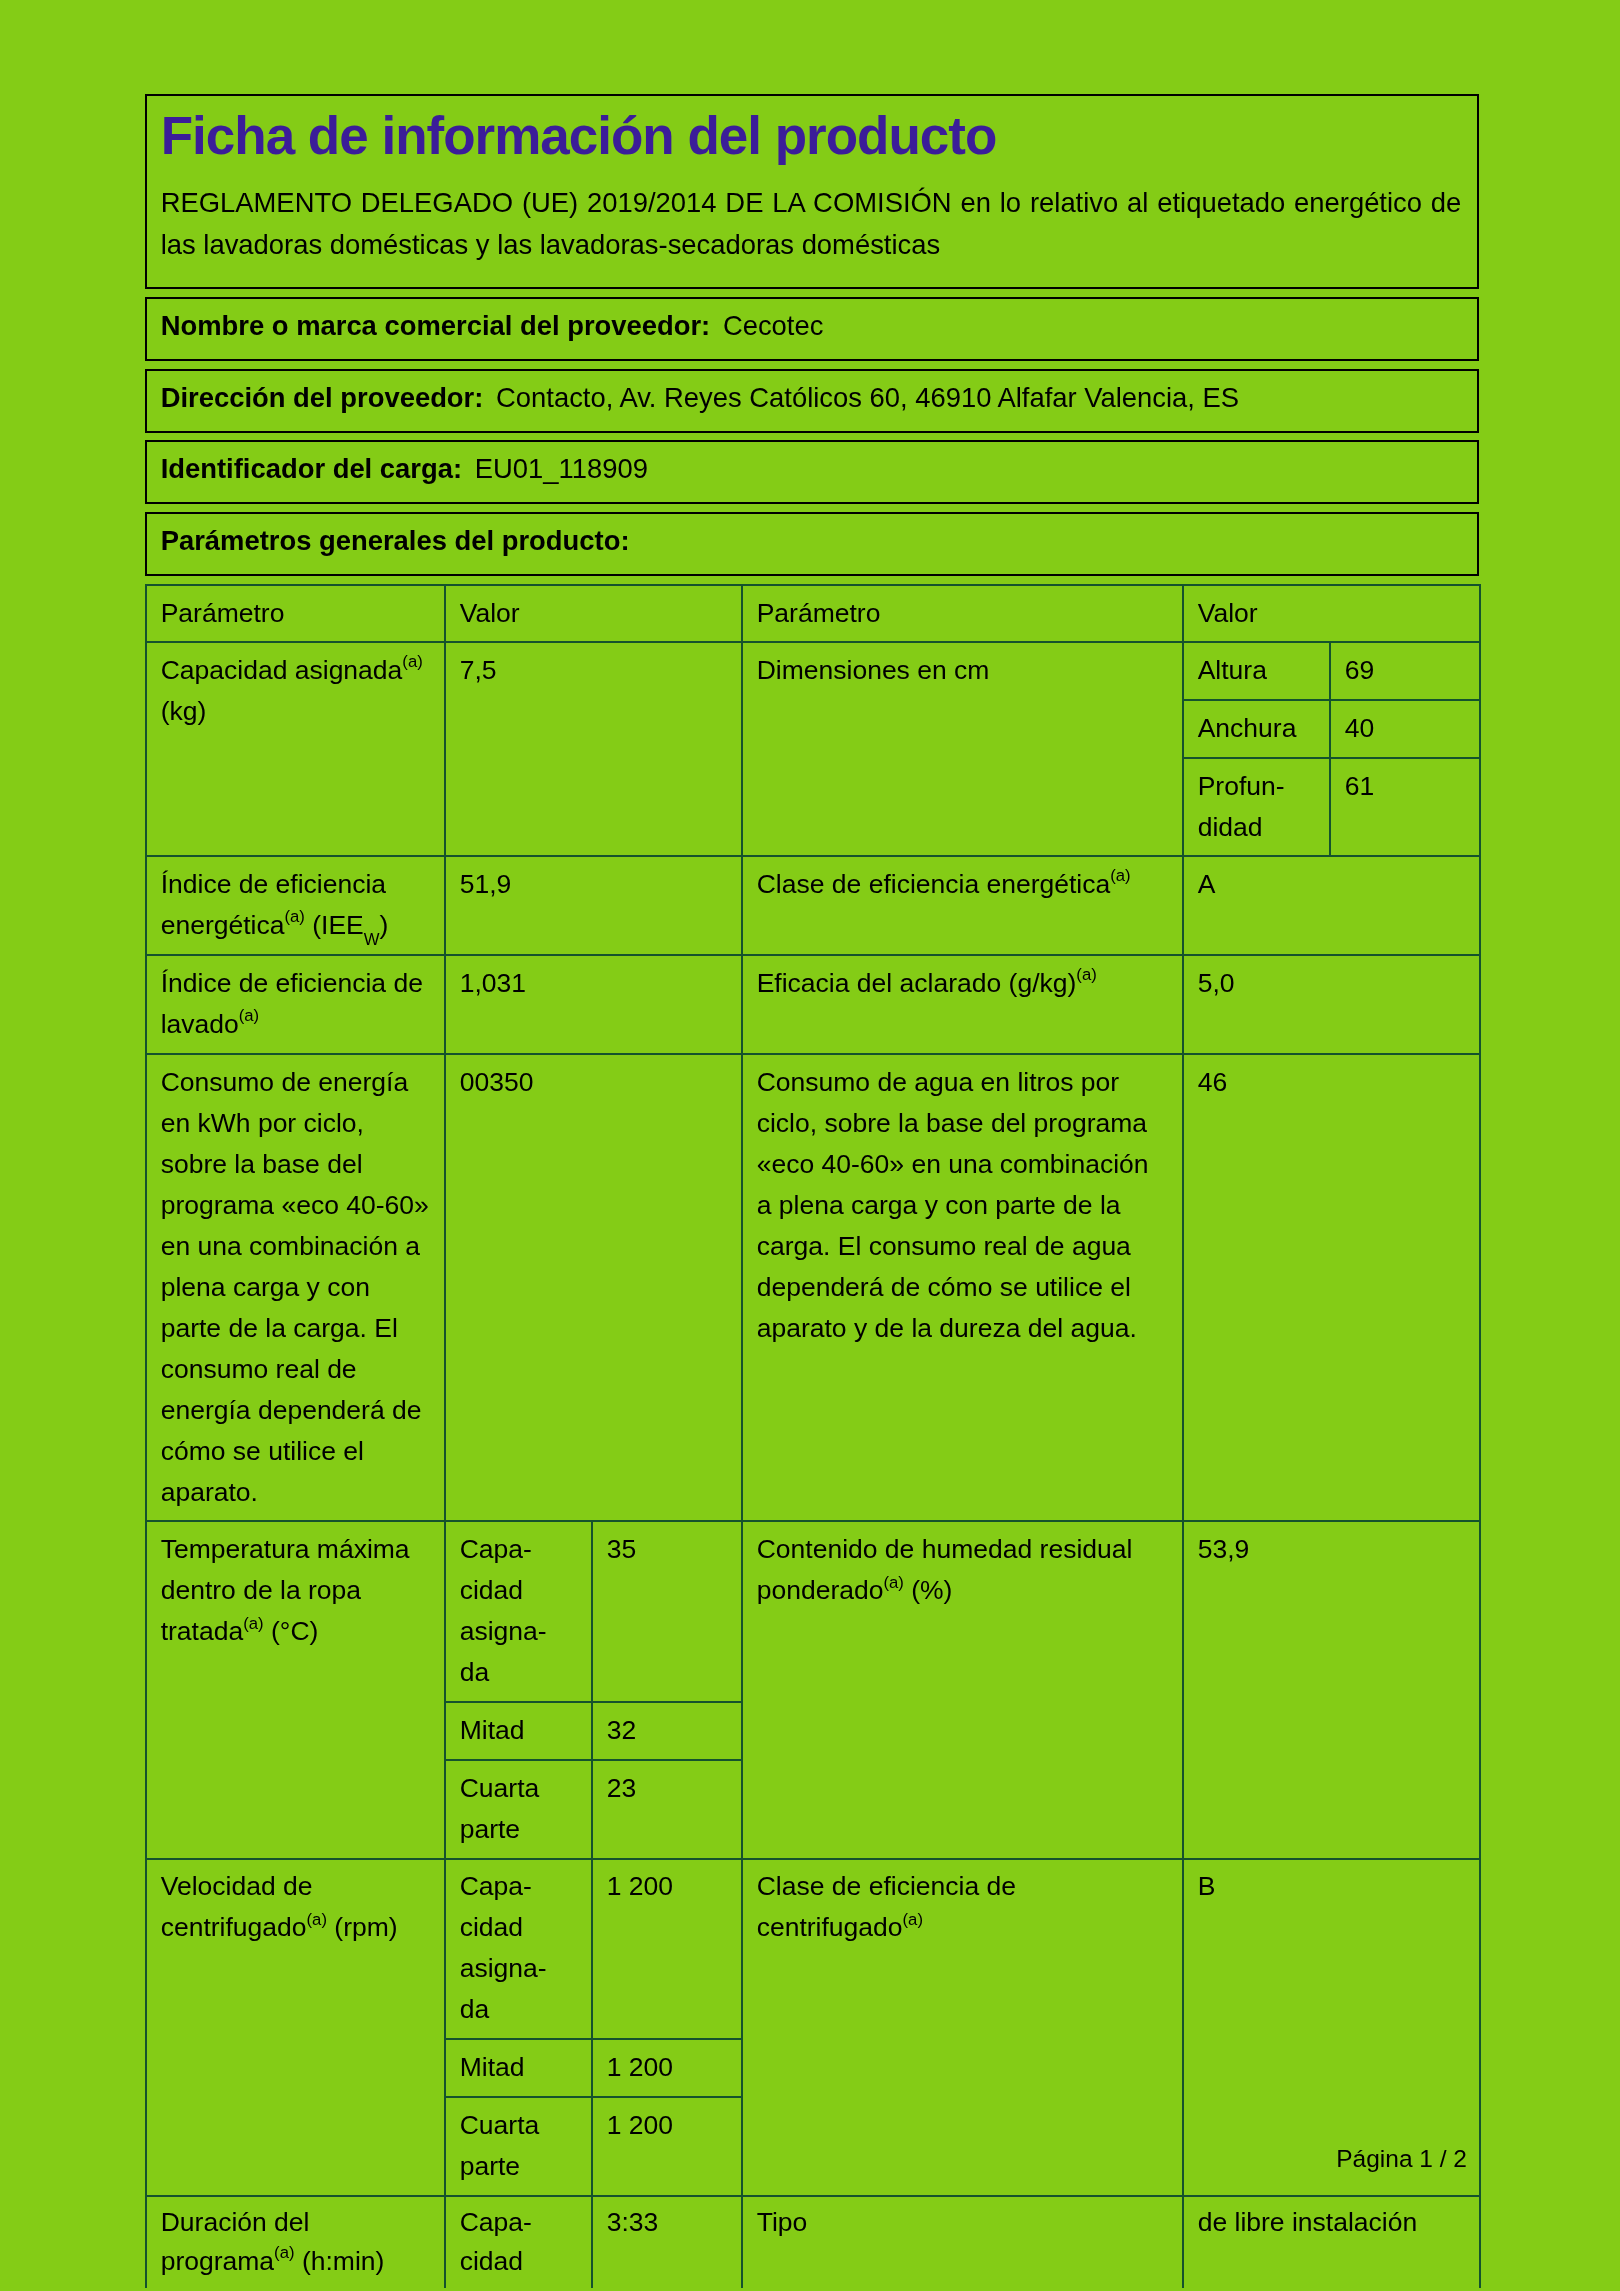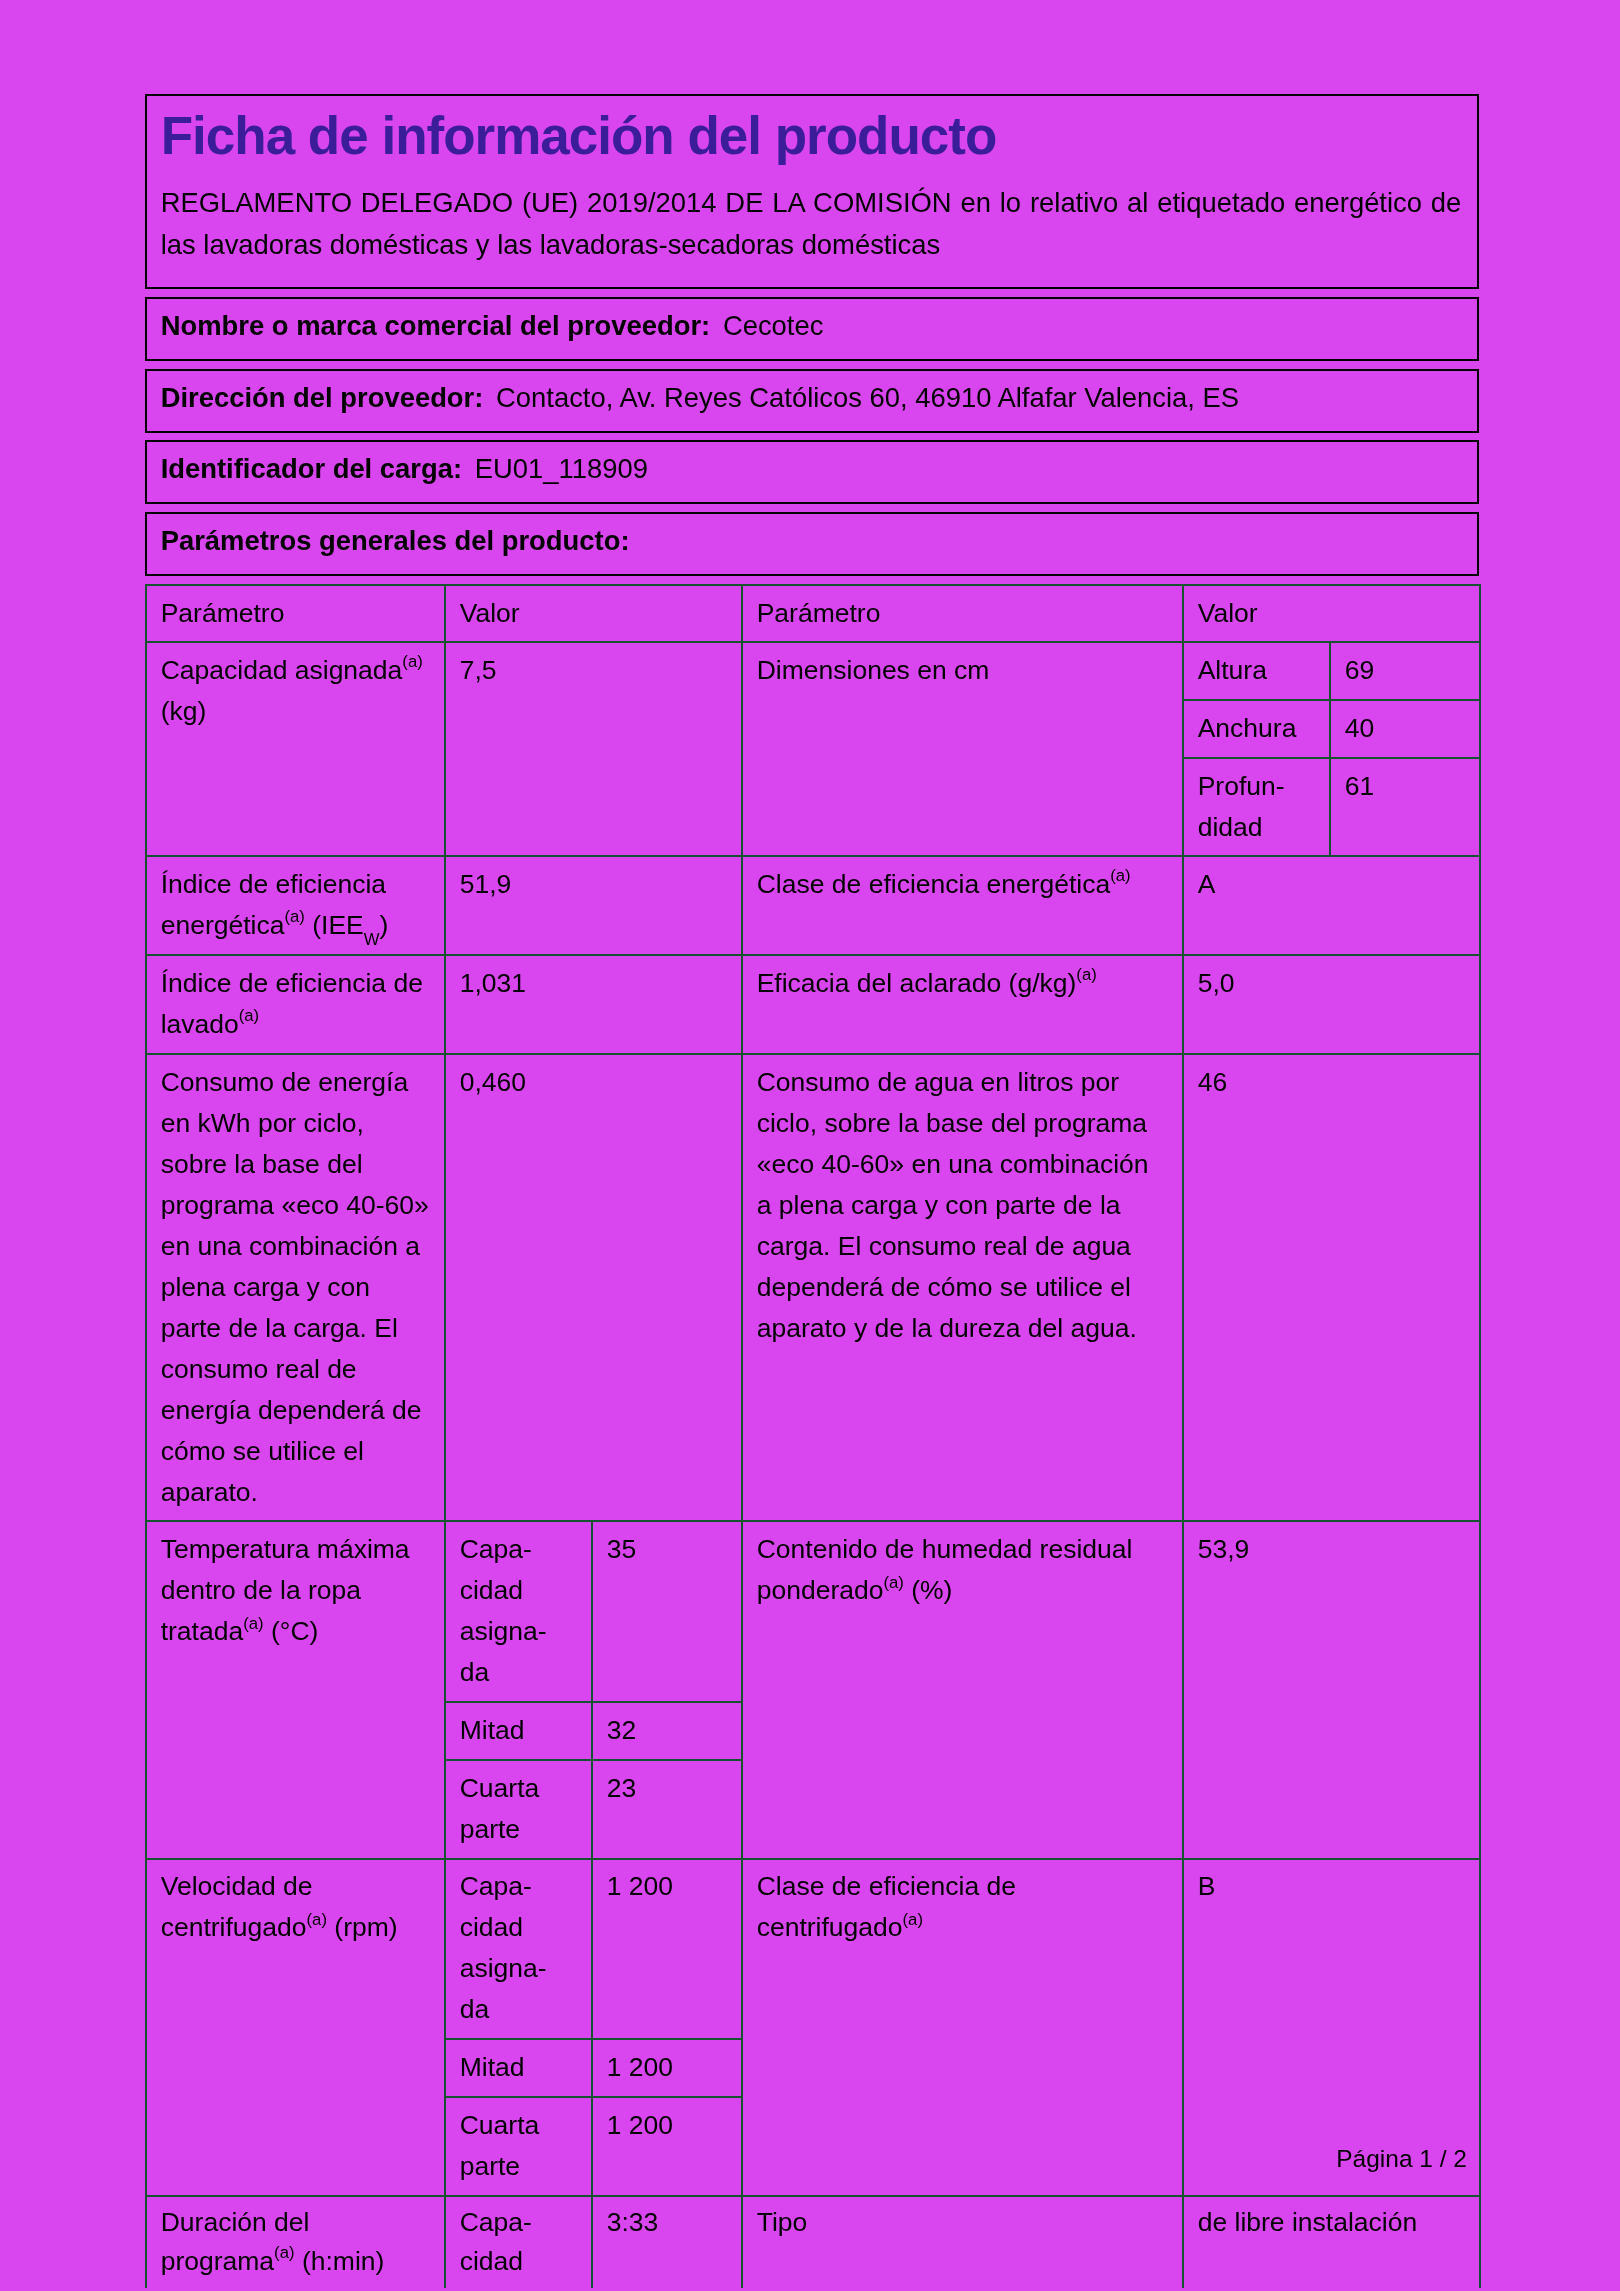--- a/index.html
+++ b/index.html
@@ -1,20 +1,20 @@
 <!DOCTYPE html>
 <html lang="es"><head>
 <meta charset="utf-8">
 <style>
   html,body { margin:0; padding:0; background:#ffffff; }
   .page {
     position: relative;
     width: 1620px;
     height: 2292px;
-    background: #d946ef;
+    background: #84cc16;
     font-family: "Liberation Sans", sans-serif;
     color: #000;
     overflow: hidden;
   }
   .content {
     position: absolute;
     left: 145px;
     top: 94px;
     width: 1334px;
   }
@@ -155,21 +155,21 @@
         </td>
         <td class="num" colspan="2">1,031</td>
         <td class="just">
           <span>Eficacia del aclarado (g/kg)</span><sup class="sp">(a)</sup>
         </td>
         <td class="num" colspan="2">5,0</td>
       </tr>
 
       <tr style="height:428px">
         <td class="just">Consumo de energía en kWh por ciclo, sobre la base del programa «eco 40-60» en una combinación a plena carga y con parte de la carga. El consumo real de energía dependerá de cómo se utilice el aparato.</td>
-        <td class="num" colspan="2">0,460</td>
+        <td class="num" colspan="2">00350</td>
         <td class="just">Consumo de agua en litros por ciclo, sobre la base del programa «eco 40-60» en una combinación a plena carga y con parte de la carga. El consumo real de agua dependerá de cómo se utilice el aparato y de la dureza del agua.</td>
         <td class="num" colspan="2">46</td>
       </tr>
 
       <tr style="height:147px">
         <td class="just" rowspan="3">
           <span>Temperatura máxima dentro de la ropa tratada</span><sup class="sp">(a)</sup><span> (°C)</span>
         </td>
         <td class="sublabel pre">Capa-
 cidad

